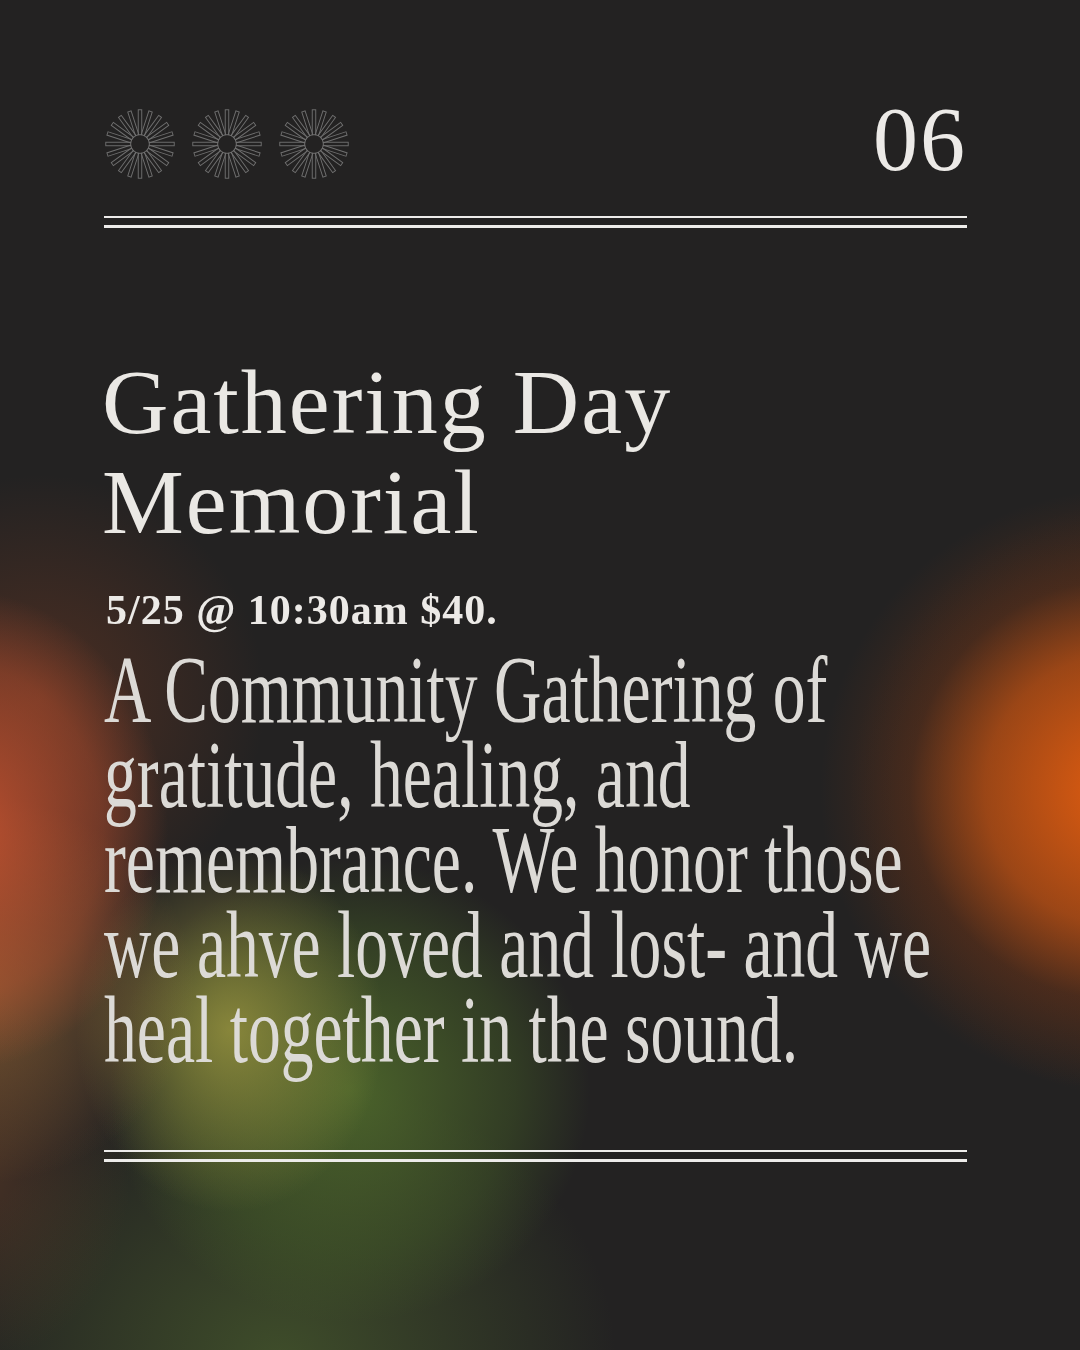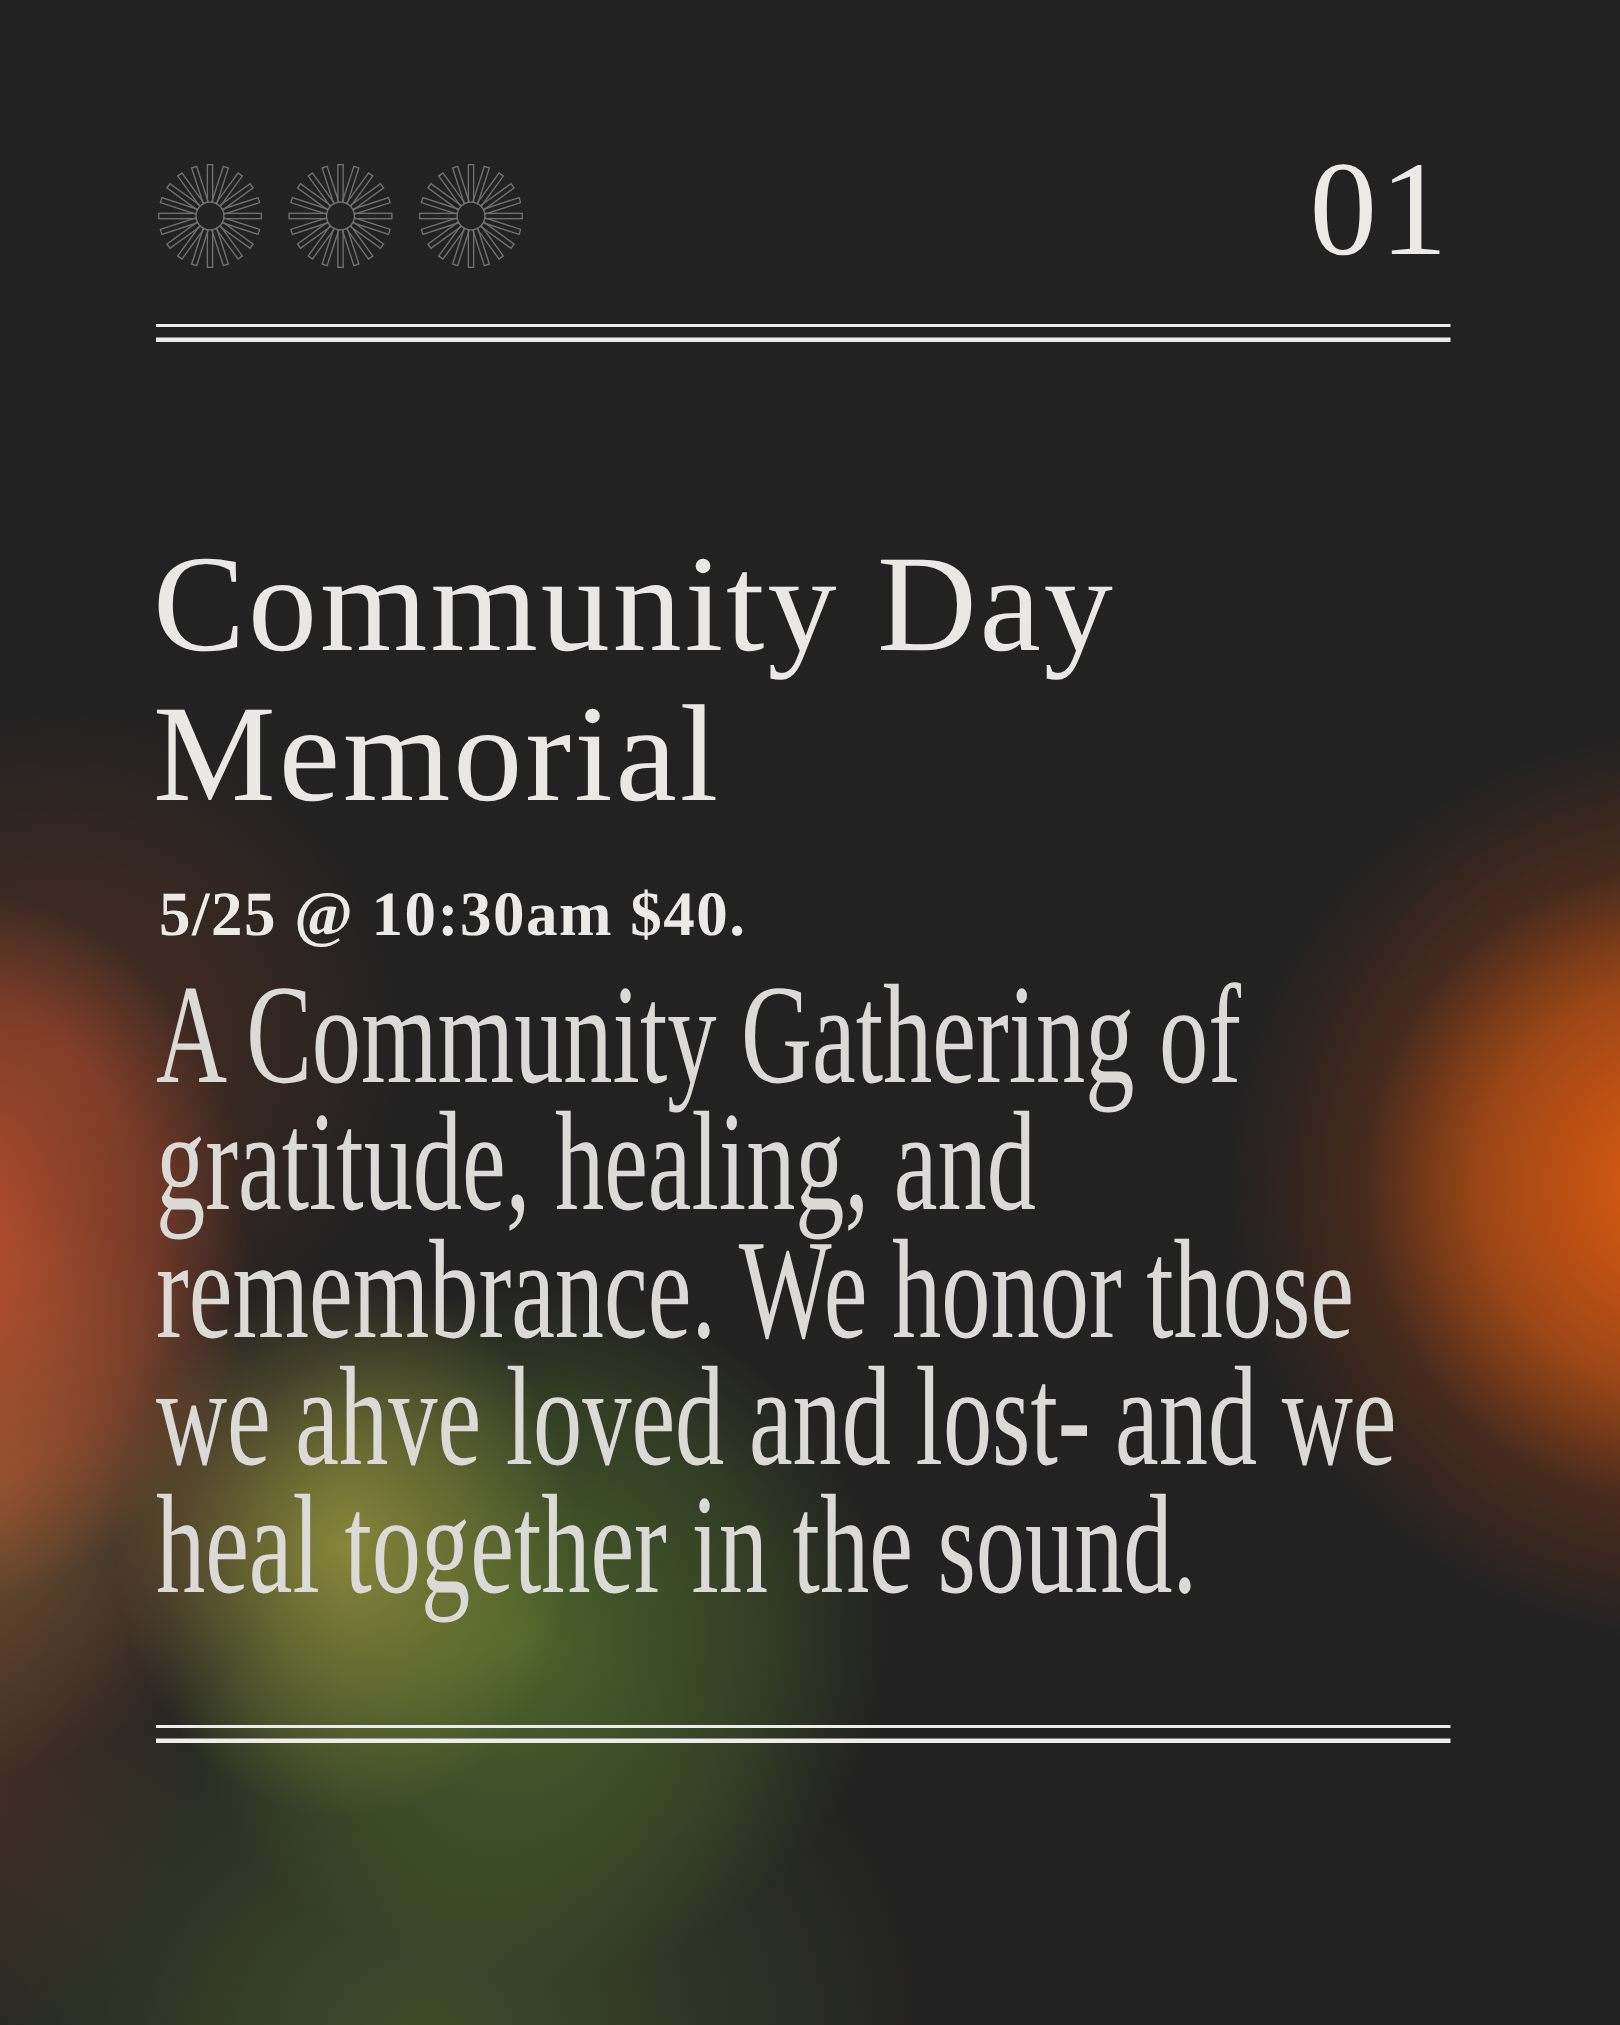--- a/index.html
+++ b/index.html
@@ -121,30 +121,30 @@
         <rect x="-1.9" y="-37" width="3.8" height="27" fill="none" stroke="#707070" stroke-width="1" transform="rotate(234)"></rect>
         <rect x="-1.9" y="-37" width="3.8" height="27" fill="none" stroke="#707070" stroke-width="1" transform="rotate(252)"></rect>
         <rect x="-1.9" y="-37" width="3.8" height="27" fill="none" stroke="#707070" stroke-width="1" transform="rotate(270)"></rect>
         <rect x="-1.9" y="-37" width="3.8" height="27" fill="none" stroke="#707070" stroke-width="1" transform="rotate(288)"></rect>
         <rect x="-1.9" y="-37" width="3.8" height="27" fill="none" stroke="#707070" stroke-width="1" transform="rotate(306)"></rect>
         <rect x="-1.9" y="-37" width="3.8" height="27" fill="none" stroke="#707070" stroke-width="1" transform="rotate(324)"></rect>
         <rect x="-1.9" y="-37" width="3.8" height="27" fill="none" stroke="#707070" stroke-width="1" transform="rotate(342)"></rect>
       </svg>
   </div>
 
-  <div class="page-number">01</div>
+  <div class="page-number">06</div>
 
   <div class="rule header-rule">
     <div class="thin"></div>
     <div class="gap"></div>
     <div class="thick"></div>
   </div>
 
   <h1 class="title">
-    <div>Community Day</div>
+    <div>Gathering Day</div>
     <div>Memorial</div>
   </h1>
 
   <div class="subtitle">5/25 @ 10:30am $40.</div>
 
   <div class="body-text">
     <div class="body-line">A Community Gathering of</div>
     <div class="body-line">gratitude, healing, and</div>
     <div class="body-line">remembrance. We honor those</div>
     <div class="body-line">we ahve loved and lost- and we</div>

